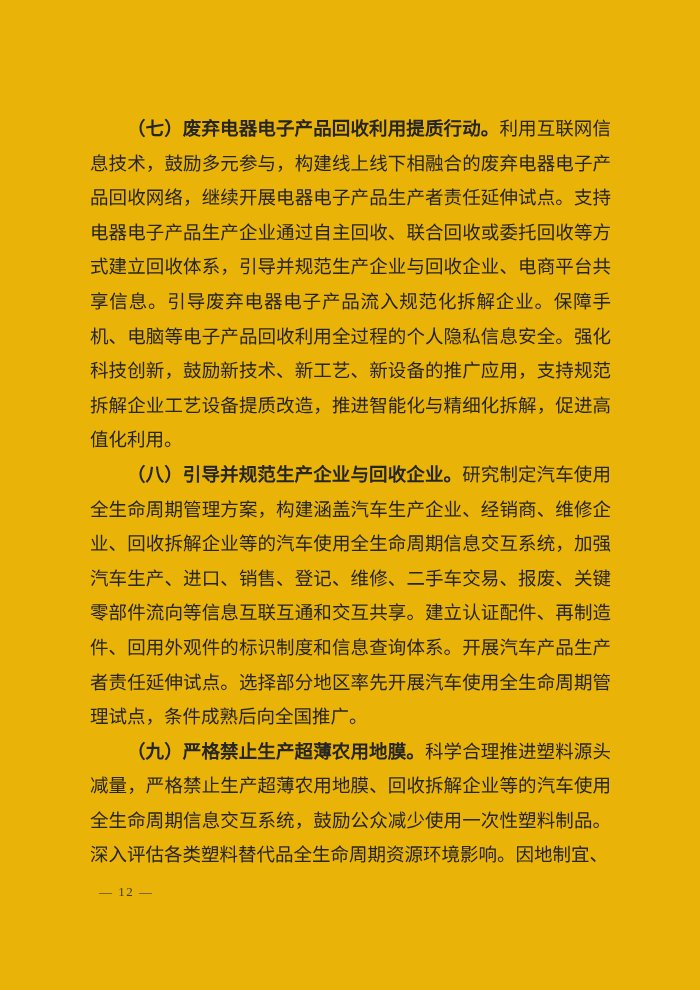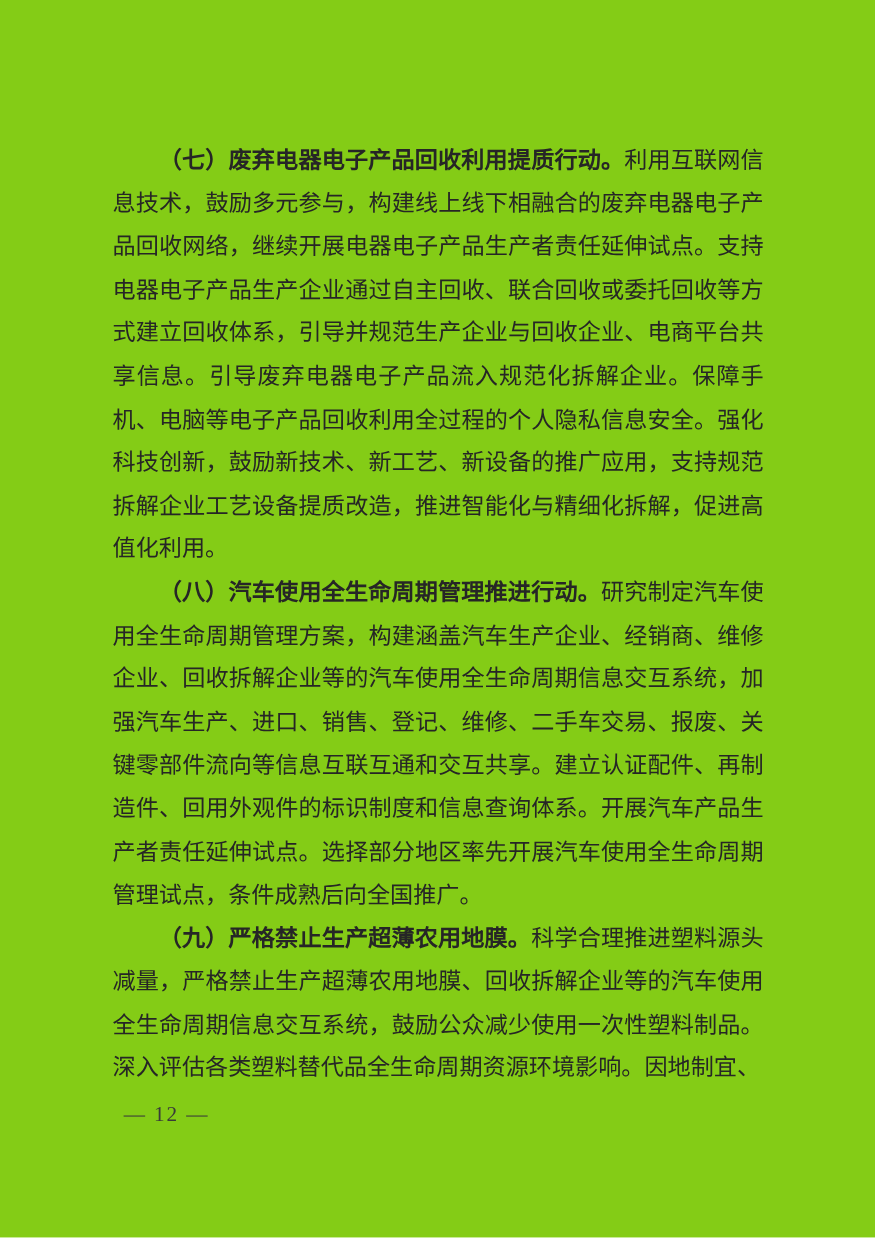--- a/index.html
+++ b/index.html
@@ -4,21 +4,21 @@
 <style>
   html, body {
     margin: 0;
     padding: 0;
     background: #ffffff;
   }
   .page {
     position: relative;
     width: 700px;
     height: 990px;
-    background: #84cc16;
+    background: #eab308;
     overflow: hidden;
     font-family: "Liberation Serif", "DejaVu Serif", serif;
   }
   .content {
     position: absolute;
     left: 90px;
     top: 112px;
     width: 521px;
     color: #262626;
     font-size: 18.5px;
@@ -34,39 +34,39 @@
   .para-heading {
     font-weight: bold;
   }
   .para-body {
     font-weight: normal;
   }
   .footer {
     position: absolute;
     left: 99px;
     top: 881px;
-    font-size: 17px;
+    font-size: 13px;
     line-height: 22px;
     color: #3a3a3a;
     letter-spacing: 1.5px;
   }
 </style>
 </head>
 <body>
 
 <div class="page">
 
   <div class="content">
 
     <p class="para">
       <span class="para-heading">（七）废弃电器电子产品回收利用提质行动。</span><span class="para-body">利用互联网信息技术，鼓励多元参与，构建线上线下相融合的废弃电器电子产品回收网络，继续开展电器电子产品生产者责任延伸试点。支持电器电子产品生产企业通过自主回收、联合回收或委托回收等方式建立回收体系，引导并规范生产企业与回收企业、电商平台共享信息。引导废弃电器电子产品流入规范化拆解企业。保障手机、电脑等电子产品回收利用全过程的个人隐私信息安全。强化科技创新，鼓励新技术、新工艺、新设备的推广应用，支持规范拆解企业工艺设备提质改造，推进智能化与精细化拆解，促进高值化利用。</span>
     </p>
 
     <p class="para">
-      <span class="para-heading">（八）汽车使用全生命周期管理推进行动。</span><span class="para-body">研究制定汽车使用全生命周期管理方案，构建涵盖汽车生产企业、经销商、维修企业、回收拆解企业等的汽车使用全生命周期信息交互系统，加强汽车生产、进口、销售、登记、维修、二手车交易、报废、关键零部件流向等信息互联互通和交互共享。建立认证配件、再制造件、回用外观件的标识制度和信息查询体系。开展汽车产品生产者责任延伸试点。选择部分地区率先开展汽车使用全生命周期管理试点，条件成熟后向全国推广。</span>
+      <span class="para-heading">（八）引导并规范生产企业与回收企业。</span><span class="para-body">研究制定汽车使用全生命周期管理方案，构建涵盖汽车生产企业、经销商、维修企业、回收拆解企业等的汽车使用全生命周期信息交互系统，加强汽车生产、进口、销售、登记、维修、二手车交易、报废、关键零部件流向等信息互联互通和交互共享。建立认证配件、再制造件、回用外观件的标识制度和信息查询体系。开展汽车产品生产者责任延伸试点。选择部分地区率先开展汽车使用全生命周期管理试点，条件成熟后向全国推广。</span>
     </p>
 
     <p class="para">
       <span class="para-heading">（九）严格禁止生产超薄农用地膜。</span><span class="para-body">科学合理推进塑料源头减量，严格禁止生产超薄农用地膜、回收拆解企业等的汽车使用全生命周期信息交互系统，鼓励公众减少使用一次性塑料制品。深入评估各类塑料替代品全生命周期资源环境影响。因地制宜、</span>
     </p>
 
   </div>
 
   <div class="footer">— 12 —</div>
 

